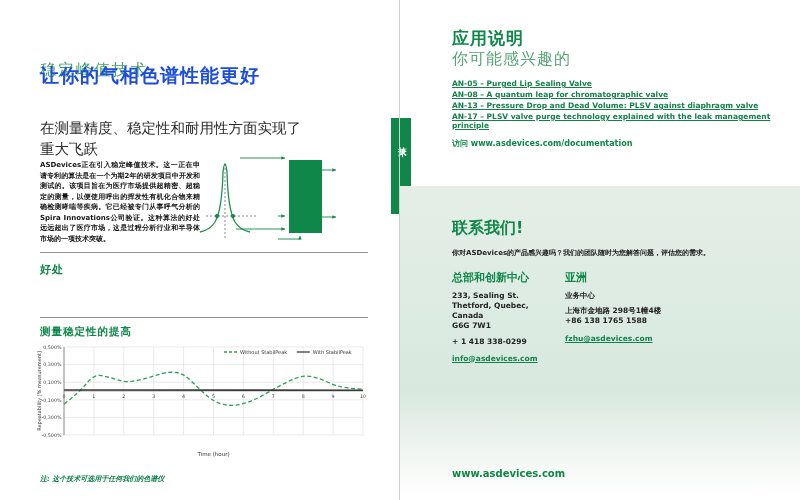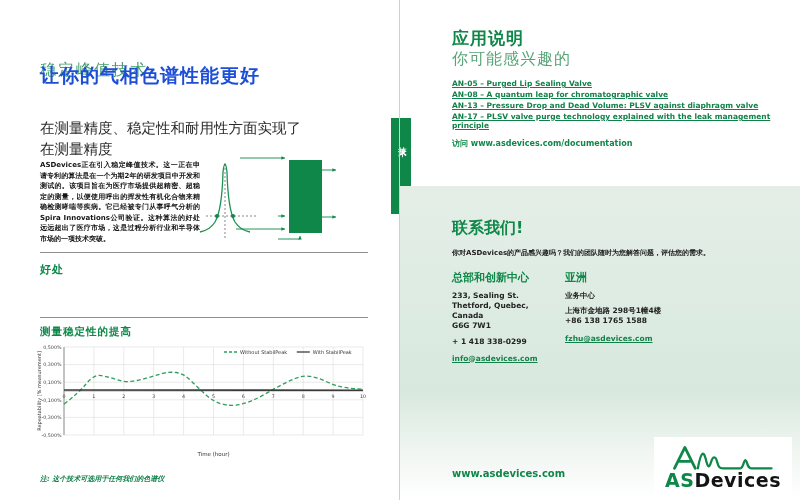--- a/index.html
+++ b/index.html
@@ -61,21 +61,21 @@
 </style>
 </head>
 <body>
 
 <div id="root">
 
   <div class="abs lp-title1">稳定峰值技术</div>
   <div class="abs lp-title2">让你的气相色谱性能更好</div>
   <div class="abs lp-sub">
     <div>在测量精度、稳定性和耐用性方面实现了</div>
-    <div>在测量精度</div>
+    <div>重大飞跃</div>
   </div>
   <div class="abs lp-intro">ASDevices正在引入稳定峰值技术。这一正在申请专利的算法是在一个为期2年的研发项目中开发和测试的。该项目旨在为医疗市场提供超精密、超稳定的测量，以便使用呼出的挥发性有机化合物来精确检测哮喘等疾病。它已经被专门从事呼气分析的Spira Innovations公司验证。这种算法的好处远远超出了医疗市场，这是过程分析行业和半导体市场的一项技术突破。</div>
 
   <svg class="abs" style="left:198px;top:150px;" width="180" height="104" viewBox="0 0 180 104">
     <defs>
       <marker id="arr" markerWidth="6" markerHeight="6" refX="4" refY="2" orient="auto">
         <path d="M0,0 L4,2 L0,4 Z" fill="#0E8748"></path>
       </marker>
     </defs>
 
@@ -197,24 +197,14 @@
   <div class="abs col col-asia">
     <div class="col-h">亚洲</div>
     <div class="asia-sub">业务中心</div>
     <div class="addr">上海市金地路 298号1幢4楼</div>
     <div class="addr">+86 138 1765 1588</div>
     <a href="#" class="email">fzhu@asdevices.com</a>
   </div>
 
   <a href="#" class="abs footer-url">www.asdevices.com</a>
 
-  <div class="abs logo-card">
-    <svg width="104" height="26" viewBox="0 0 120 30">
-      <path d="M4,28 L16,4 L28,28" fill="none" stroke="#0E8748" stroke-width="3.2" stroke-linejoin="round" stroke-linecap="round"></path>
-      <path d="M10,20 L22,20" stroke="#0E8748" stroke-width="3.2" stroke-linecap="round"></path>
-      <path d="M31,28 C35,7 38,7 41,21 C43,27.5 44,27.5 46,21.5 C48.5,13.5 51.5,13.5 53.5,21.5 C55,27 56,28 60,28 L80,28 C82.5,28 83,24 84.5,20.5 C85.6,18 86.6,18 87.6,21.5 C88.7,25.4 89.5,28 92.5,28 L116,28" fill="none" stroke="#0E8748" stroke-width="2.6" stroke-linecap="round"></path>
-    </svg>
-    <div class="logo-word">
-      <span class="logo-as">AS</span><span class="logo-devices">Devices</span>
-    </div>
-  </div>
 
 </div>
 
 </body></html>

